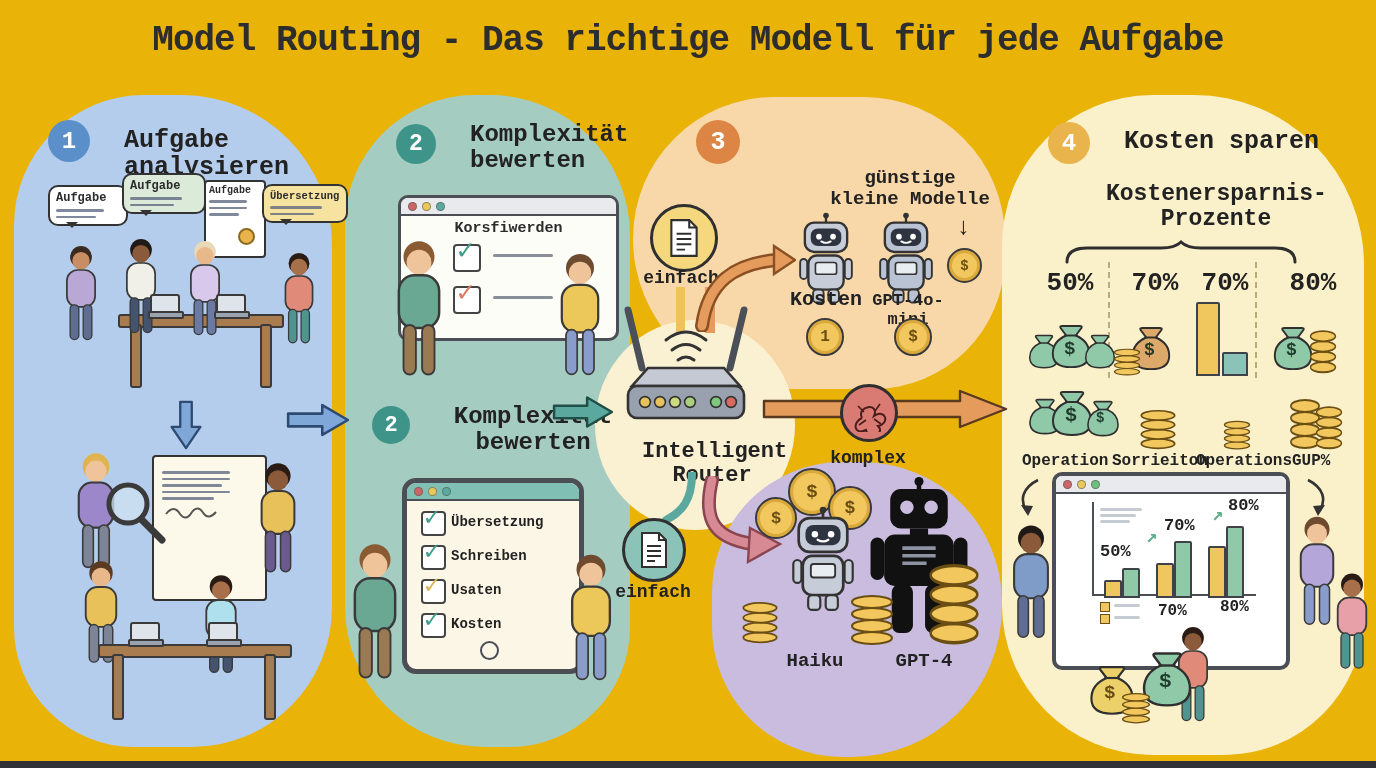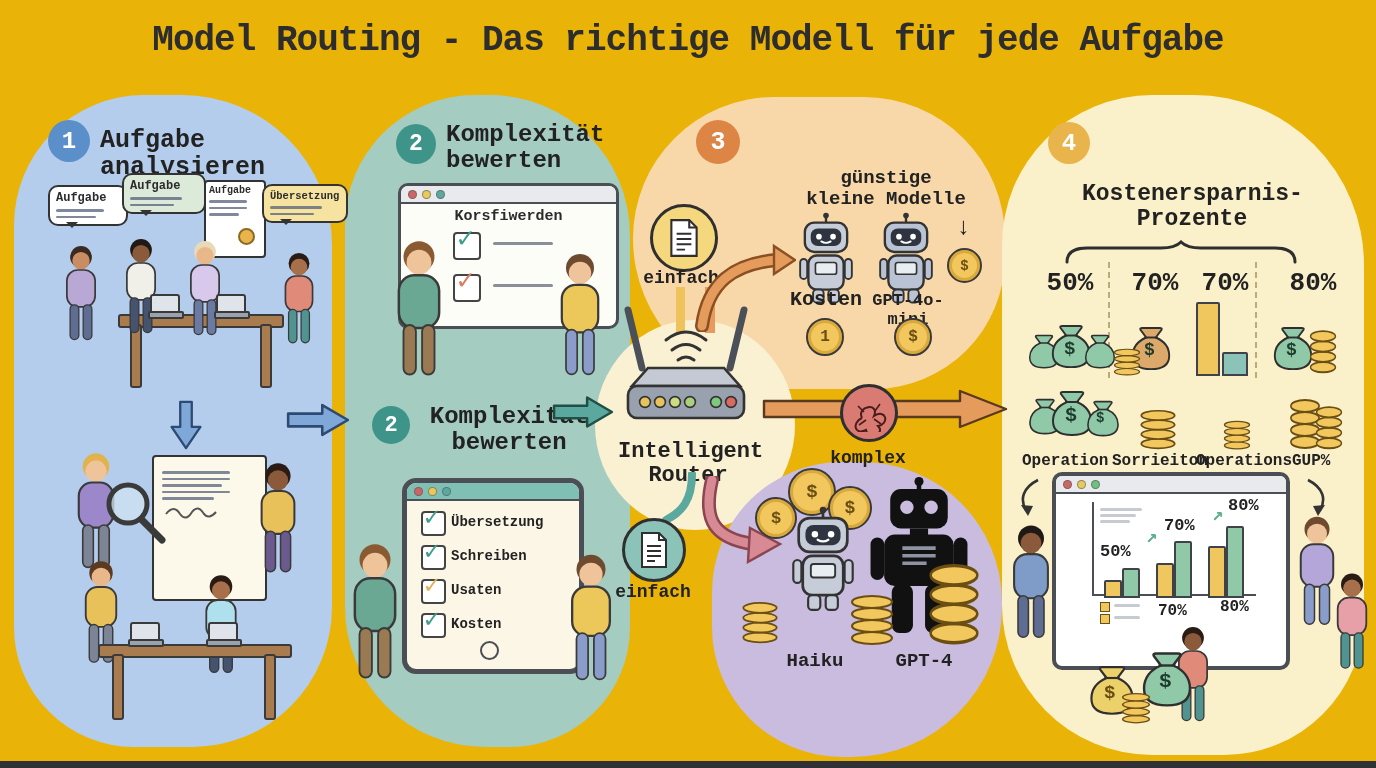--- a/index.html
+++ b/index.html
@@ -4,21 +4,21 @@
 <style>
   html,body{margin:0;padding:0;background:#ffffff;}
   #stage{position:relative;width:1376px;height:768px;background:#eab308;overflow:hidden;
          font-family:Liberation Mono, monospace;color:#2b2b2b;}
   .abs{position:absolute;}
   .blob{position:absolute;}
   .title{position:absolute;left:0;top:20px;width:100%;text-align:center;font-size:36px;
          font-weight:800;letter-spacing:-1px;color:#2d2d2d;}
   .badge{position:absolute;border-radius:50%;display:flex;align-items:center;justify-content:center;
          color:#fff;font-weight:800;}
-  .h1{position:absolute;font-weight:800;color:#222;line-height:1.08;}
+  .h1{position:absolute;font-weight:800;color:#222;line-height:1.08;margin-left:24px;}
   .ctr{text-align:center;}
   .bubble{position:absolute;border:2.5px solid #333;border-radius:10px;padding:4px 6px 6px 6px;
           font-size:12px;font-weight:700;}
   .bubble:after{content:"";position:absolute;bottom:-10px;left:16px;border:6px solid transparent;
           border-top-color:#333;}
   .bline{height:2.5px;background:#55607a;border-radius:2px;margin-top:4px;opacity:.75;}
   .browser{position:absolute;background:#fdfdf8;border:3px solid #4b4f55;border-radius:10px;overflow:hidden;}
   .chromebar{height:16px;background:#e8eaed;border-bottom:2px solid #4b4f55;display:flex;align-items:center;gap:5px;padding-left:7px;}
   .dot{width:7px;height:7px;border-radius:50%;border:1px solid #5559;}
   .checkbox{position:absolute;background:#fff;border:2.5px solid #444;border-radius:4px;}
@@ -195,21 +195,21 @@
 
   <svg class="abs" style="left:286px;top:400px;width:64px;height:40px;--afill:#7fa8d9;--aline:#2d4a73;">
       <use href="#sym-arrow-right" width="64" height="40"></use>
     </svg>
 
   <div class="badge" style="left:396px;top:124px;width:40px;height:40px;background:#3f948a;font-size:23px;">
       <span>2</span>
     </div>
   <div class="h1" style="left:446px;top:122px;width:170px;font-size:24px;">Komplexität bewerten</div>
 
-  <div class="browser" style="left:398px;top:183px;width:215px;height:140px;">
+  <div class="browser" style="left:398px;top:195px;width:215px;height:140px;">
     <div class="chromebar">
       <div class="dot" style="background:#cc6666;"></div>
       <div class="dot" style="background:#e8c95c;"></div>
       <div class="dot" style="background:#5ba99e;"></div>
     </div>
     <div class="ctr" style="font-size:15px;font-weight:700;margin-top:4px;">Korsfiwerden</div>
     <div class="checkbox" style="left:52px;top:46px;width:24px;height:24px;"></div>
     <div class="check" style="left:56px;top:40px;font-size:28px;color:#3f9d8a;">✓</div>
     <div class="gline" style="left:92px;top:56px;width:60px;"></div>
     <div class="checkbox" style="left:52px;top:88px;width:24px;height:24px;"></div>
@@ -368,20 +368,21 @@
   <svg class="abs" style="left:926px;top:556px;width:56px;height:90px;">
       <use href="#sym-coins" width="56" height="90"></use>
     </svg>
 
   <div class="lbl ctr" style="left:770px;top:650px;width:90px;font-size:19px;">Haiku</div>
   <div class="lbl ctr" style="left:874px;top:650px;width:100px;font-size:19px;">GPT-4</div>
 
   <div class="badge" style="left:1048px;top:122px;width:42px;height:42px;background:#e9b44c;font-size:24px;">
       <span>4</span>
     </div>
+  <div class="h1" style="left:1100px;top:128px;width:200px;font-size:25px;">Kosten sparen</div>
   <div class="h1 ctr" style="left:1082px;top:182px;width:220px;font-size:23px;">Kostenersparnis-Prozente</div>
 
   <svg class="abs" style="left:1063px;top:240px;width:240px;height:24px;">
     <path d="M4 22 Q4 8 24 8 L98 8 Q112 8 118 2 Q124 8 138 8 L212 8 Q232 8 232 22" fill="none" stroke="#2f2f2f" stroke-width="3" stroke-linecap="round"></path>
   </svg>
 
   <div class="lbl ctr" style="left:1030px;top:268px;width:80px;font-size:26px;">50%</div>
   <div class="lbl ctr" style="left:1118px;top:268px;width:74px;font-size:26px;">70%</div>
   <div class="lbl ctr" style="left:1188px;top:268px;width:74px;font-size:26px;">70%</div>
   <div class="lbl ctr" style="left:1274px;top:268px;width:78px;font-size:26px;">80%</div>

